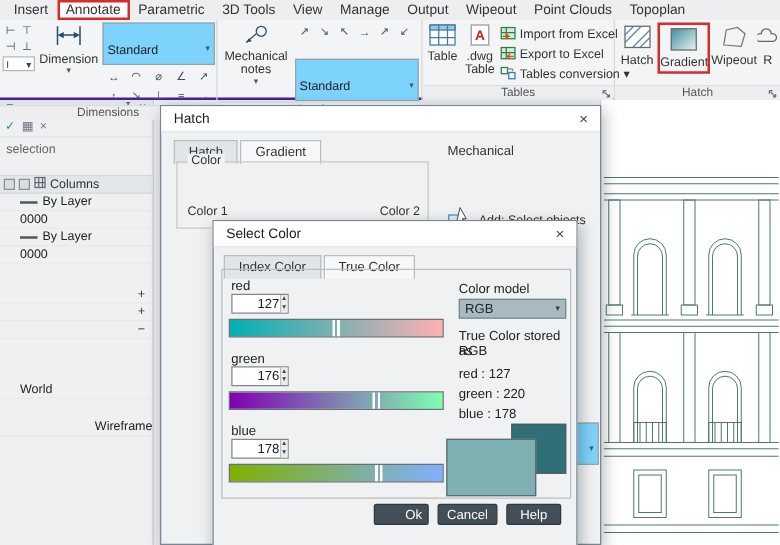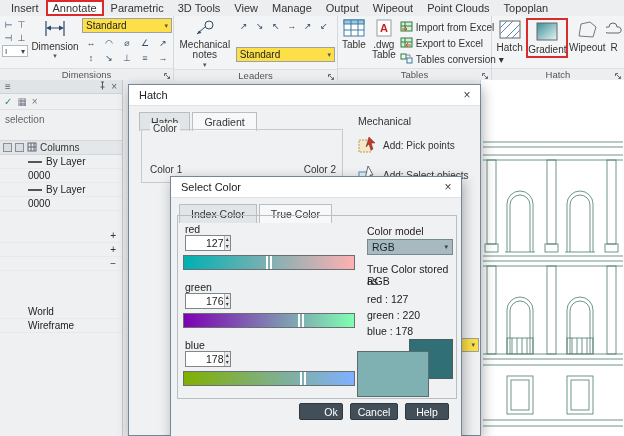--- a/index.html
+++ b/index.html
@@ -16,21 +16,21 @@
   .rpanel { display:flex; flex-direction:column; border-right:1px solid #d6d9dc; height:64px; }
   .rpanel-content { flex:1; display:flex; align-items:flex-start; padding:2px 2px 0 2px; gap:2px; }
   .rpanel-footer { height:12px; background:#eceef0; border-top:1px solid #dcdfe2; font-size:9.5px; color:#555; display:flex; align-items:center; justify-content:center; position:relative; }
   .launcher { position:absolute; right:2px; top:2px; }
   .big-btn { display:flex; flex-direction:column; align-items:center; justify-content:flex-start; padding:1px 2px; font-size:10px; color:#333; text-align:center; line-height:1.05; }
   .big-btn .carr { font-size:7px; color:#555; }
   .mini-col { display:flex; flex-direction:column; gap:1px; width:28px; }
   .mini-grid { display:grid; grid-template-columns:repeat(2,13px); grid-auto-rows:13px; }
   .gi { display:flex; align-items:center; justify-content:center; font-size:9px; color:#31506e; }
   .tiny-combo { display:flex; align-items:center; justify-content:space-between; border:1px solid #b3b9bd; background:#fff; height:12px; padding:0 2px; font-size:8px; color:#444; }
-  .combo { display:flex; align-items:center; background:#fde047; border:1px solid #9aa2a8; height:15px; padding:0 3px; gap:3px; font-size:10px; color:#222; }
+  .combo { display:flex; align-items:flex-start; background:#7dd3fc; border:1px solid #9aa2a8; height:15px; padding:16px 3px; gap:3px; font-size:10px; color:#222; }
   .combo .carr { margin-left:auto; color:#555; font-size:7px; }
   .dim-right { display:flex; flex-direction:column; gap:2px; width:96px; }
   .icon-grid { display:grid; grid-template-columns:repeat(5,18px); grid-auto-rows:15px; }
   .leaders-right { display:flex; flex-direction:column; gap:2px; width:100px; }
   .tables-col { display:flex; flex-direction:column; gap:1px; padding-top:2px; }
   .t-row { display:flex; align-items:center; gap:3px; font-size:10px; color:#333; height:15px; white-space:nowrap; }
   .hatch-btns { display:flex; align-items:flex-start; gap:1px; }
   .red-box { border:2px solid #d92b2b; }
   .partial-btn { width:16px; overflow:hidden; }
 
@@ -42,26 +42,26 @@
   .palette { position:absolute; left:0; top:80px; width:123px; height:356px; background:#eef0f1; border-right:1px solid #c5c9cc; z-index:2; font-size:10px; }
   .pal-header { height:14px; background:#e0e4e6; display:flex; align-items:center; padding:0 3px; border-bottom:1px solid #ced3d6; }
   .pal-header .sp { flex:1; }
   .pal-hicon { color:#566; font-size:10px; padding:0 2px; }
   .pal-toolbar { height:16px; display:flex; align-items:center; gap:5px; padding:0 4px; border-bottom:1px solid #dde1e3; }
   .pal-ticon { font-size:10px; color:#2e8b8b; }
   .pal-ticon.gray { color:#778; }
   .pal-sel { height:14px; display:flex; align-items:center; padding-left:5px; color:#666; margin-top:2px; }
   .pal-group { height:15px; display:flex; align-items:center; gap:3px; padding-left:3px; background:#e3e7e9; border-top:1px solid #d2d7da; border-bottom:1px solid #d2d7da; margin-top:14px; color:#333; }
   .sq { width:9px; height:9px; border:1px solid #8a9096; background:#d7dde0; display:inline-block; }
-  .p-row { height:14px; display:flex; align-items:center; padding-left:28px; color:#222; border-bottom:1px solid #e7eaec; gap:4px; }
+  .p-row { height:14px; display:flex; align-items:center; padding-left:16px; color:#222; border-bottom:1px solid #e7eaec; gap:4px; }
   .line-swatch { width:14px; height:2px; background:#555; }
   .exp-row { height:14px; display:flex; align-items:center; justify-content:flex-end; padding-right:6px; color:#333; border-bottom:1px solid #e7eaec; }
   .exp-block { margin-top:18px; }
   .world-row { margin-top:34px; }
-  .wire-row { margin-top:0; }
+  .wire-row { margin-top:16px;justify-content:flex-end; }
 
   
   .dialog { position:absolute; background:#f0f1f2; border:1px solid #74879a; box-shadow:2px 4px 12px rgba(0,0,0,.3); }
   .dlg-title { height:21px; background:#fff; display:flex; align-items:center; padding-left:10px; border-bottom:1px solid #dfe2e4; font-size:11px; color:#222; }
   .dlg-close { margin-left:auto; width:26px; text-align:center; color:#444; font-size:12px; }
   .dtabs { display:flex; padding:6px 0 0 10px; }
   .dtab { padding:3px 11px; font-size:10.5px; background:#e2e5e7; border:1px solid #b9bec2; border-bottom:none; margin-right:2px; color:#333; }
   .dtab.active { background:#f7f8f9; }
 
   
@@ -466,29 +466,20 @@
 
     <div class="grp hd-color">
       <span class="grp-label">Color</span>
       <div class="hd-collabels">
         <span>Color 1</span>
         <span>Color 2</span>
       </div>
     </div>
 
     <div class="bound-label">Mechanical</div>
-    <div class="bound-row" style="top:50px">
-      <span>
-        <svg width="19" height="19" viewBox="0 0 19 19">
-            <rect x="1" y="5" width="12" height="12" fill="#f3e8c8" stroke="#b89a5a" stroke-dasharray="2 1"></rect>
-            <path d="M11 2 L17 8 L13 8 L15 14 L13 15 L11 9 L8 12 Z" fill="#c0392b" stroke="#7d241a" stroke-width="0.5"></path>
-          </svg>
-      </span>
-      <span>Add: Pick points</span>
-    </div>
     <div class="bound-row" style="top:80px">
       <span>
         <svg width="19" height="19" viewBox="0 0 19 19">
             <rect x="1" y="7" width="12" height="9" fill="#dff0f5" stroke="#4a8fb5"></rect>
             <path d="M10 1 L15 10 L12 10 L14 16 L12 17 L10 11 L7 14 Z" fill="#fff" stroke="#333" stroke-width="0.7"></path>
           </svg>
       </span>
       <span>Add: Select objects</span>
     </div>
 

